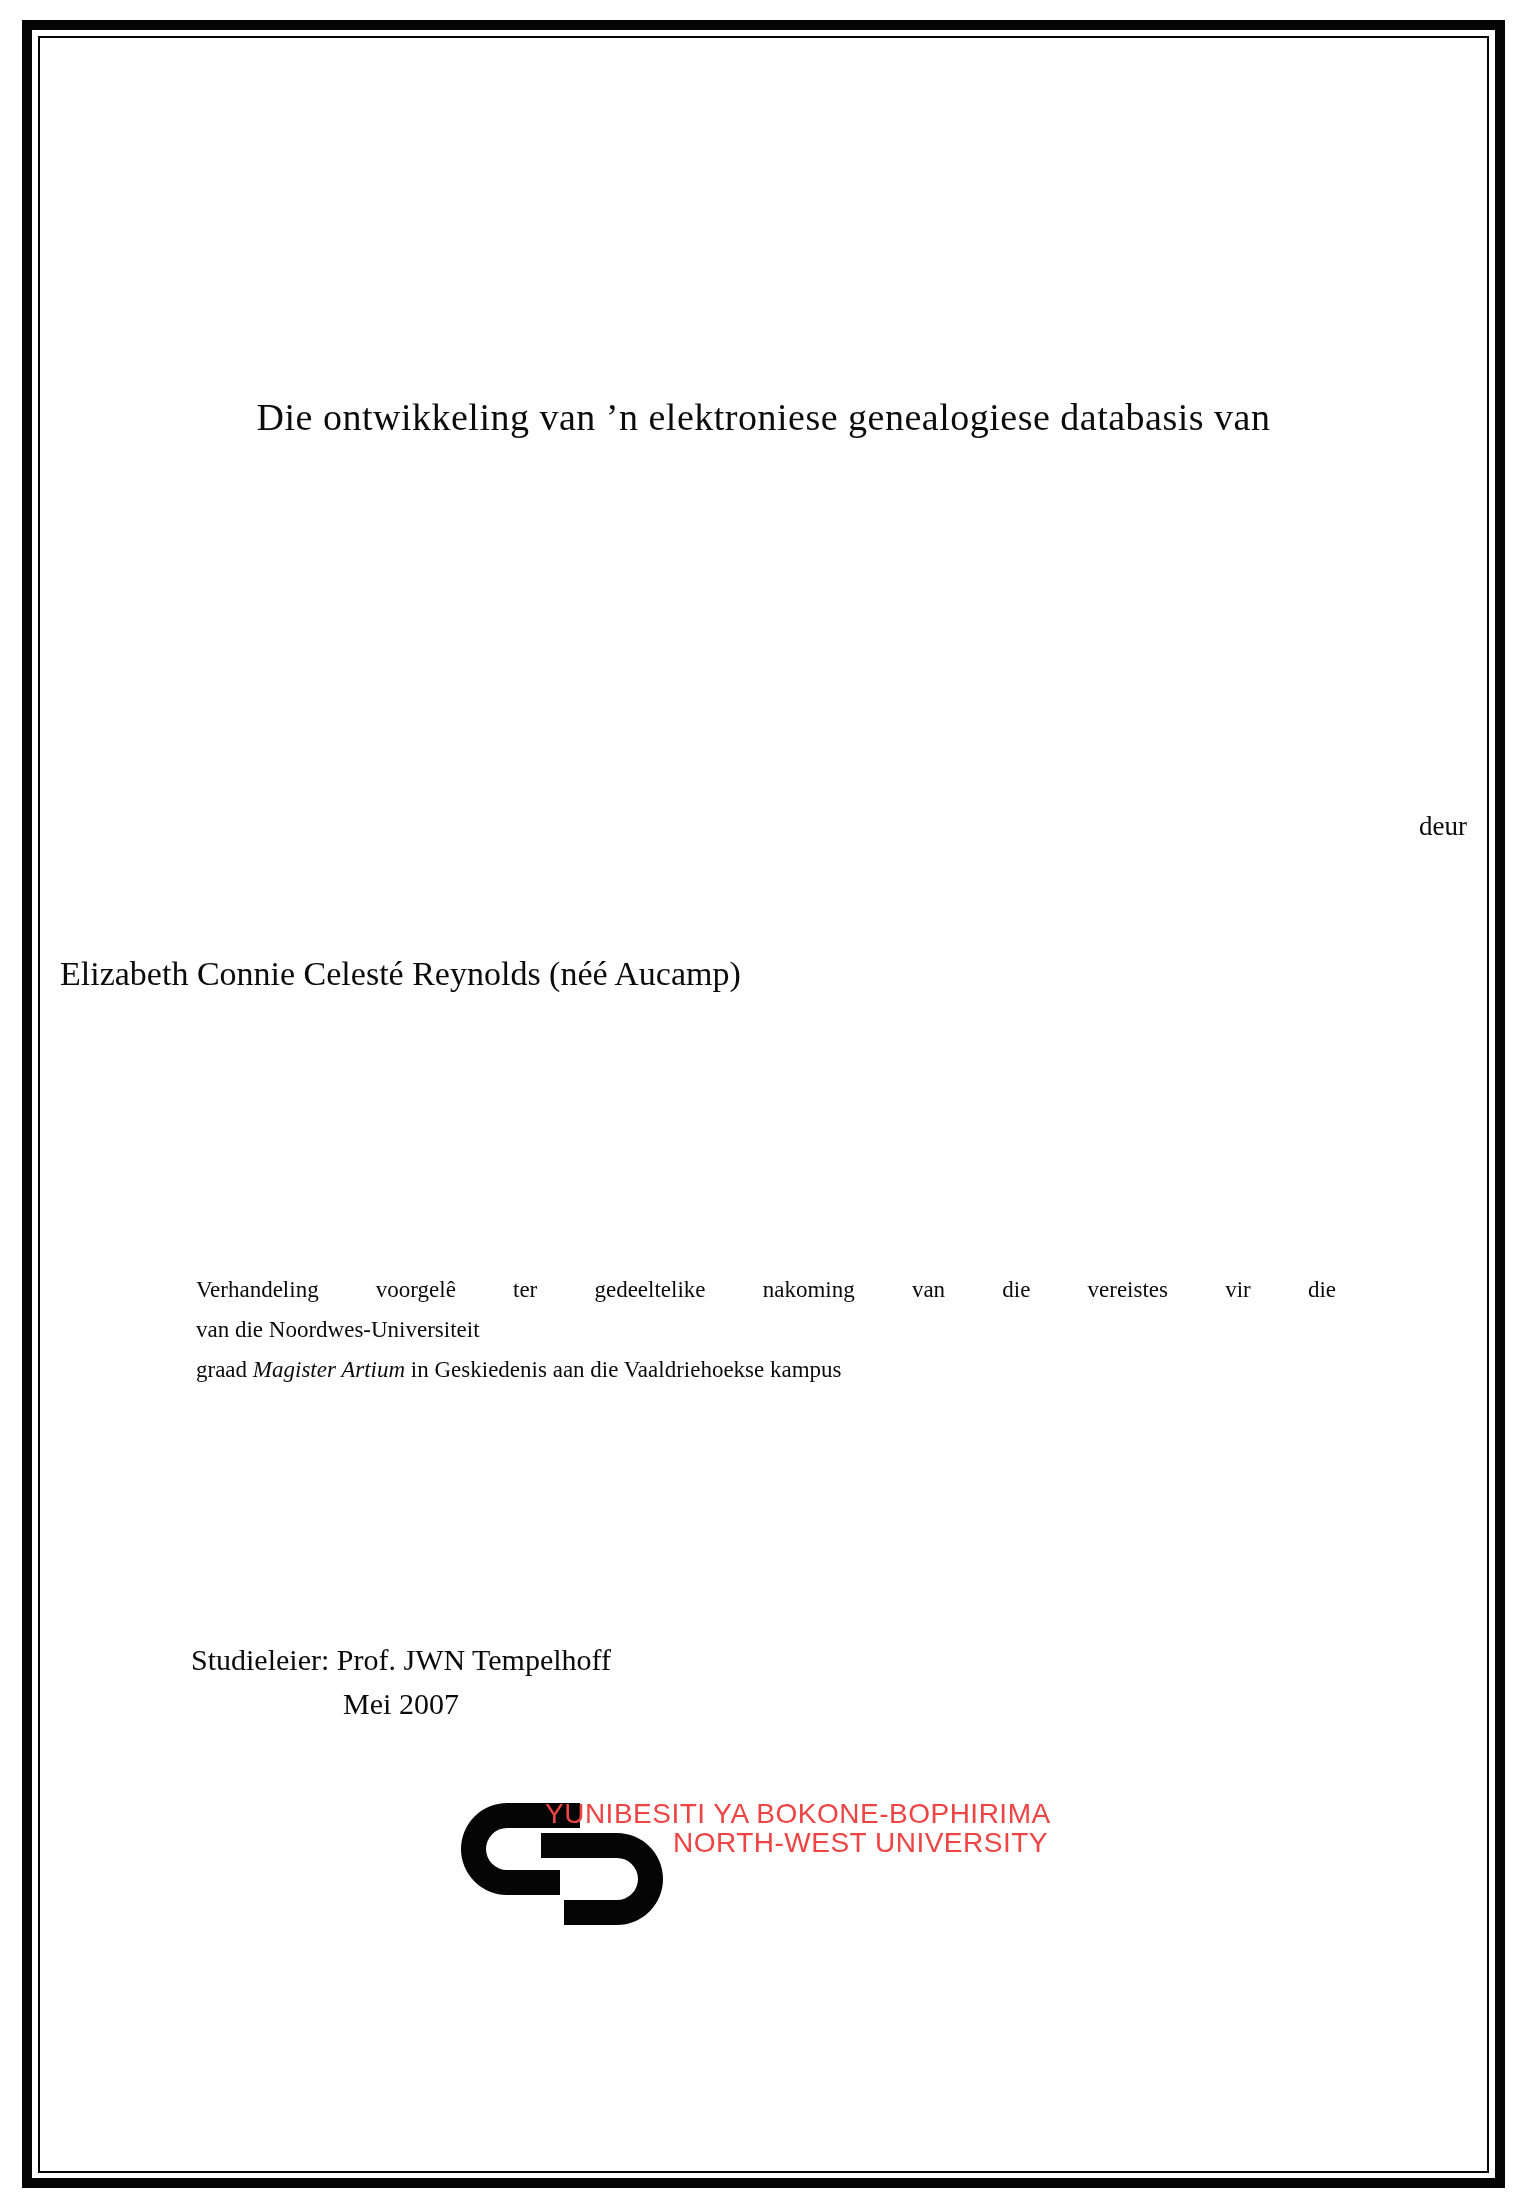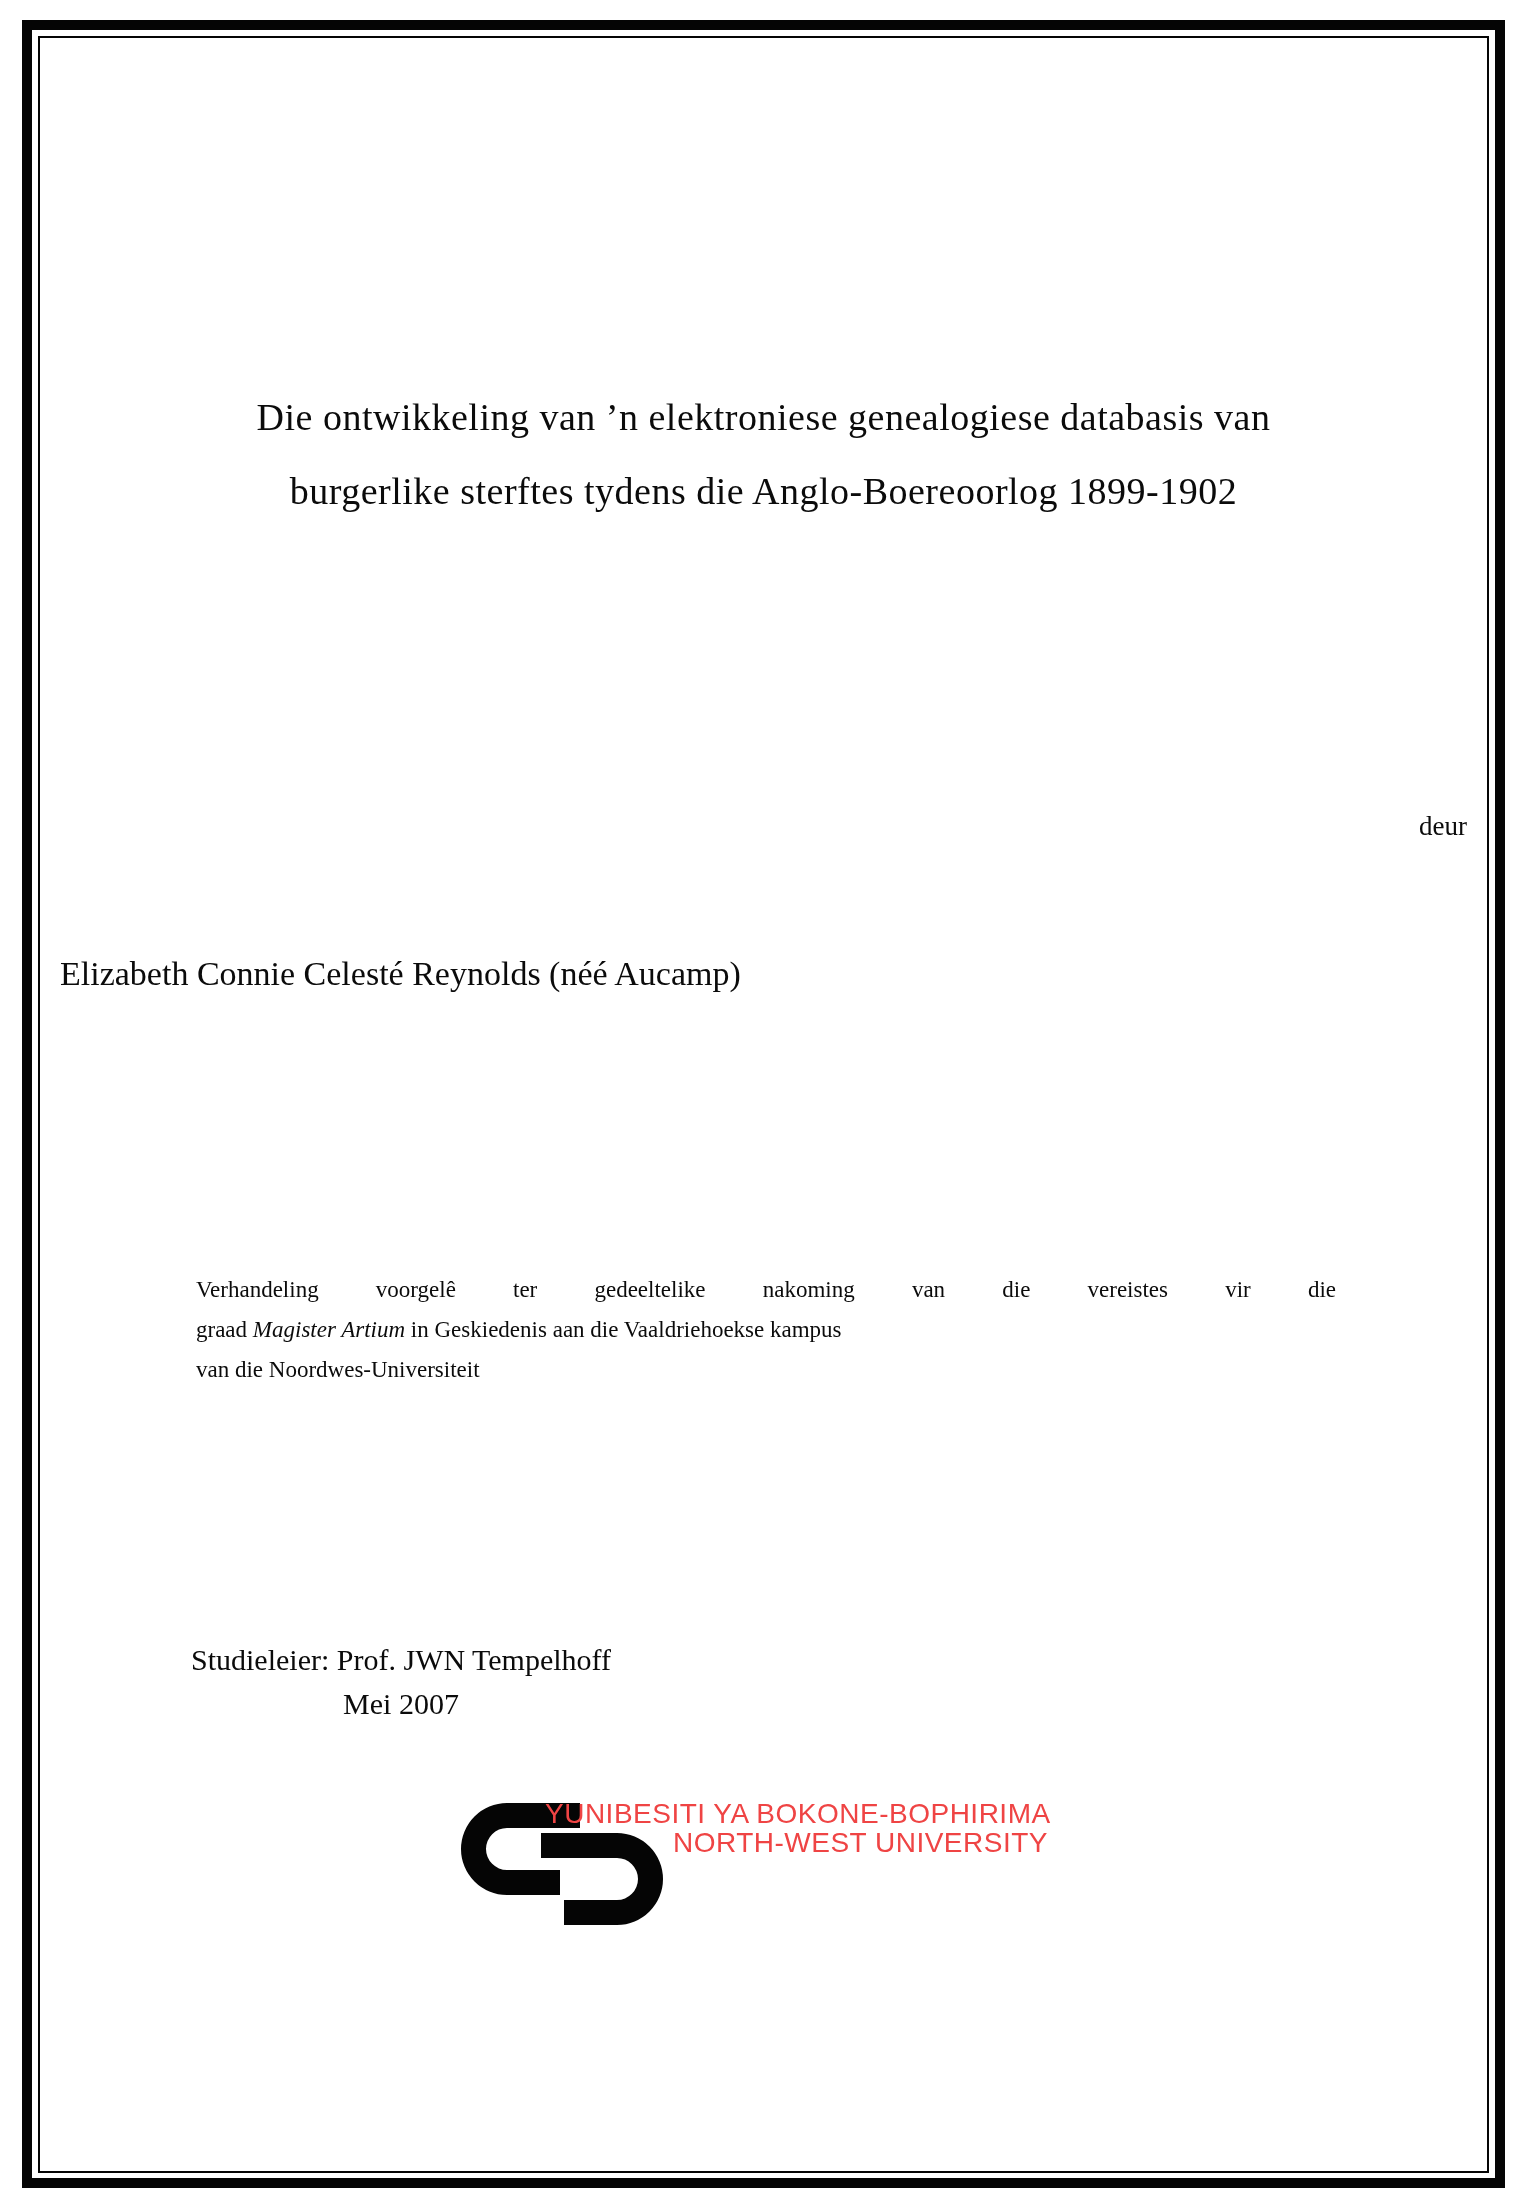--- a/index.html
+++ b/index.html
@@ -115,31 +115,30 @@
 </head>
 <body>
 
 <div class="page">
 
   <div class="frame-outer"></div>
   <div class="frame-inner"></div>
 
   <div class="title-block">
     <div>Die ontwikkeling van ’n elektroniese genealogiese databasis van</div>
-    <div>burgerlike sterftes tydens die Anglo-Boereoorlog 1899-1902</div>
   </div>
 
   <div class="byline">deur</div>
 
   <div class="author">Elizabeth Connie Celesté Reynolds (néé Aucamp)</div>
 
   <div class="degree-block">
     <div class="degree-line-justified">Verhandeling voorgelê ter gedeeltelike nakoming van die vereistes vir die</div>
+    <div>van die Noordwes-Universiteit</div>
     <div><span>graad </span><span class="italic">Magister Artium</span><span> in Geskiedenis aan die Vaaldriehoekse kampus</span></div>
-    <div>van die Noordwes-Universiteit</div>
   </div>
 
   <div class="supervisor-block">
     <div>Studieleier: Prof. JWN Tempelhoff</div>
     <div>Mei 2007</div>
   </div>
 
   <div class="logo-row">
     <svg class="logo-mark" viewBox="0 0 205 125" xmlns="http://www.w3.org/2000/svg">
       <path d="M 119 0 H 46 A 46 46 0 0 0 0 46 A 46 46 0 0 0 46 92 H 99 V 67 H 46 A 21 21 0 0 1 25 46 A 21 21 0 0 1 46 25 H 119 Z" fill="#050505"></path>

